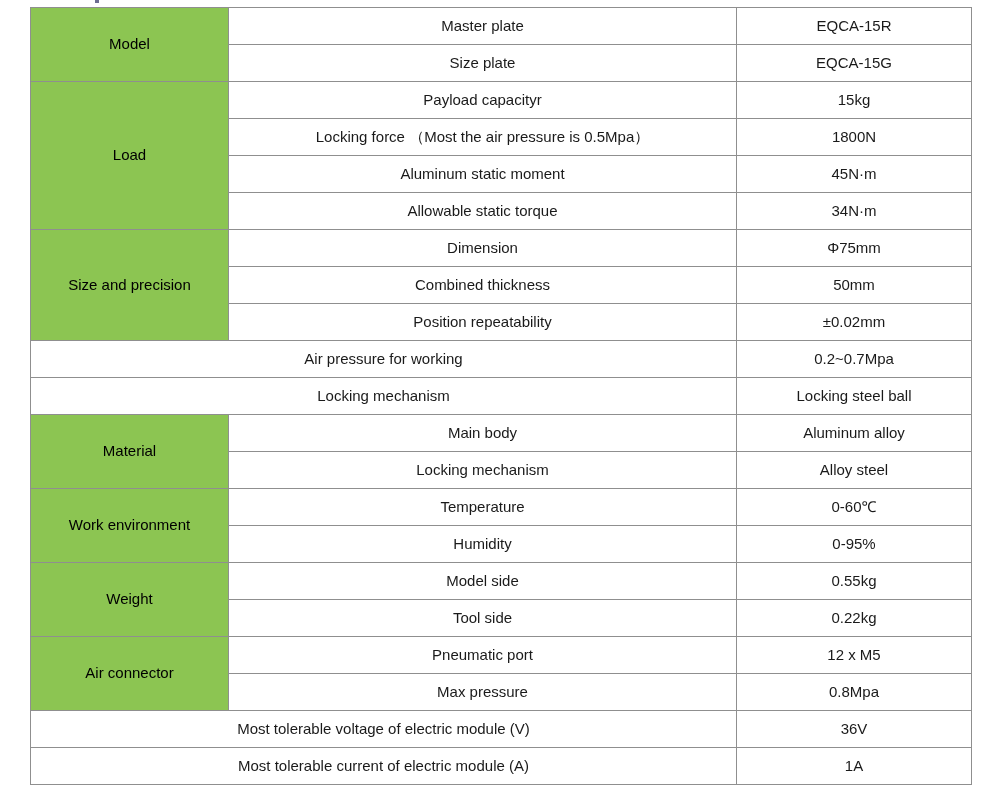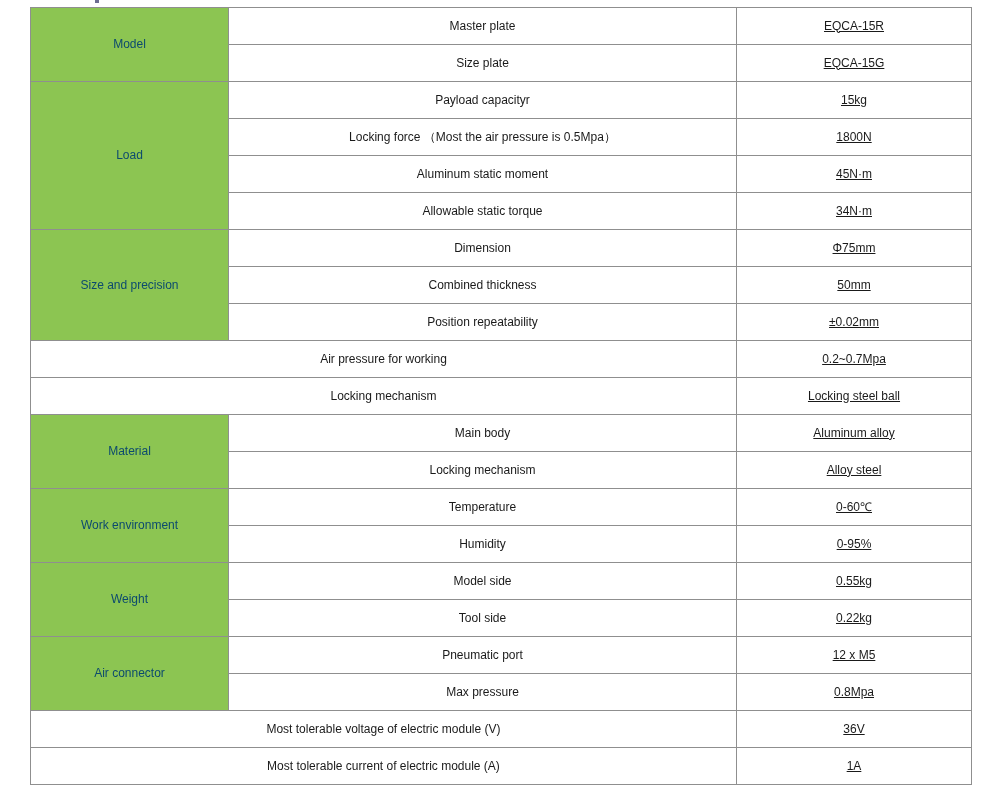--- a/index.html
+++ b/index.html
@@ -31,49 +31,48 @@
     background: #ffffff;
   }
 
   table.spec col.c-group { width: 198px; }
   table.spec col.c-param { width: 508px; }
   table.spec col.c-value { width: 235px; }
 
   table.spec td {
     border: 1px solid #8f8f8f;
     padding: 0 6px;
-    font-size: 12px;
+    font-size: 15px;
     line-height: 1.25;
     vertical-align: middle;
     height: 37px;
     box-sizing: border-box;
   }
 
   
   td.group {
     background: #8cc552;
-    color: #0c4a6e;
+    color: #000000;
     text-align: center;
     font-size: 15px;
     border-color: #7fae4b;
     border-right-color: #8f8f8f;
   }
 
   
   td.param {
     background: #ffffff;
     text-align: center;
     color: #1a1a1a;
   }
 
   td.value {
     background: #ffffff;
     text-align: center;
     color: #1a1a1a;
-    text-decoration: underline;
   }
 
   
   #clip-artifact {
     position: absolute;
     left: 95px;
     top: 0px;
     width: 4px;
     height: 3px;
     background: #3b3b6d;

